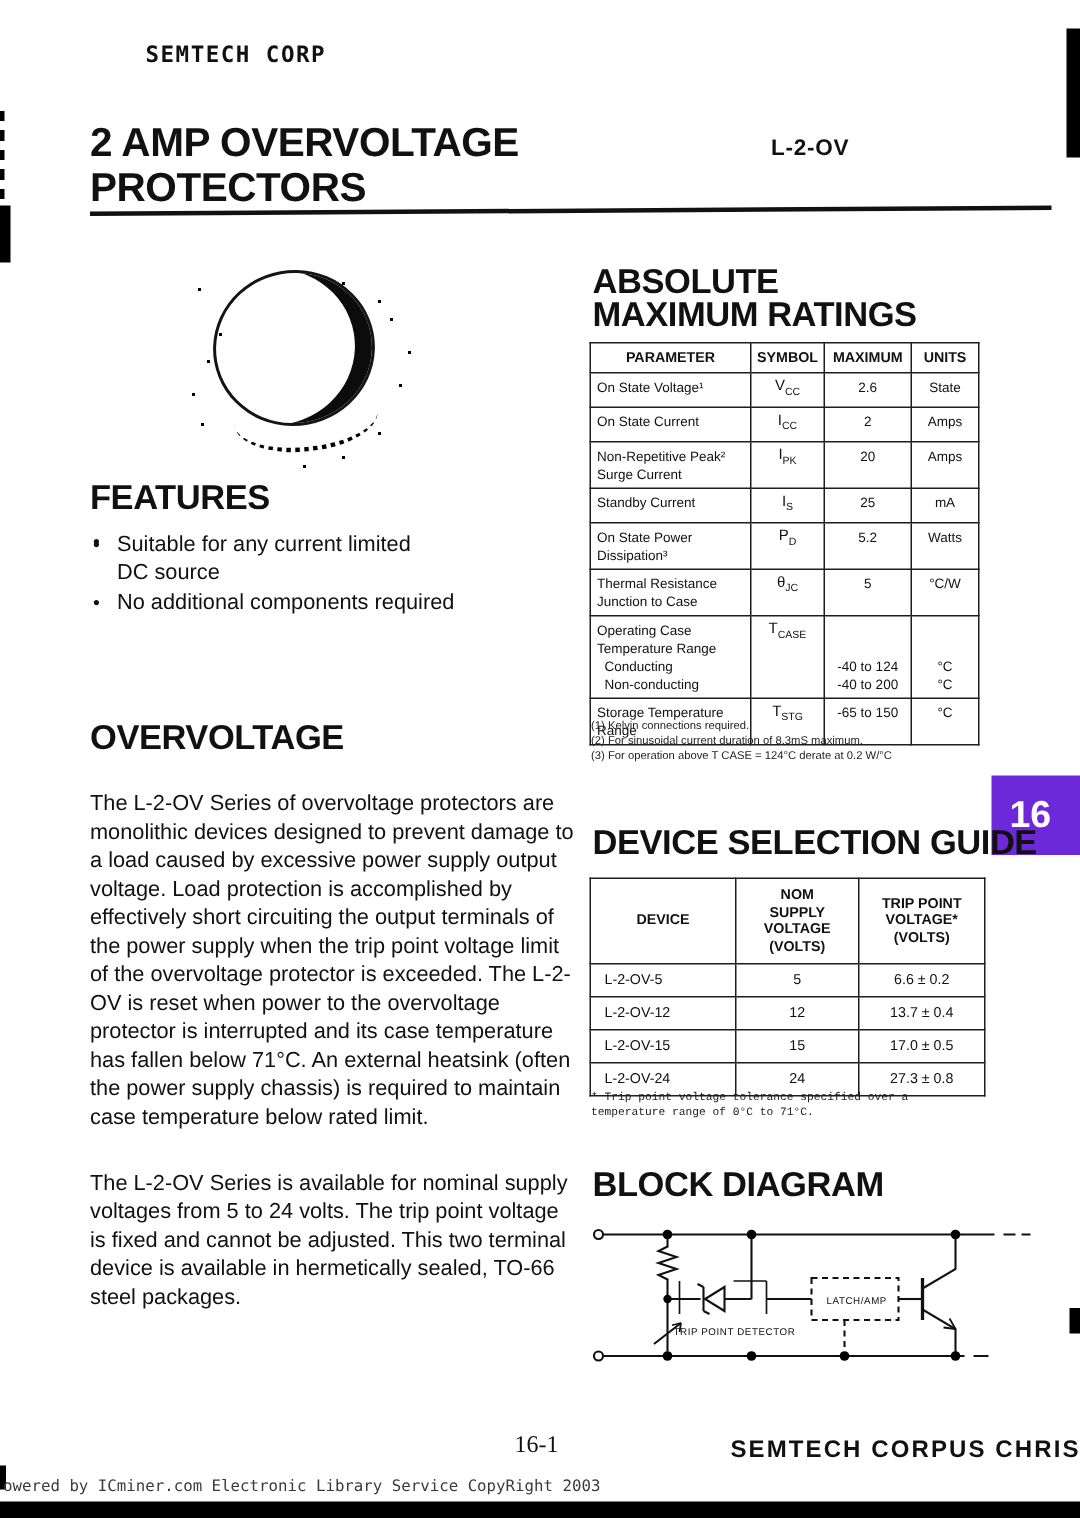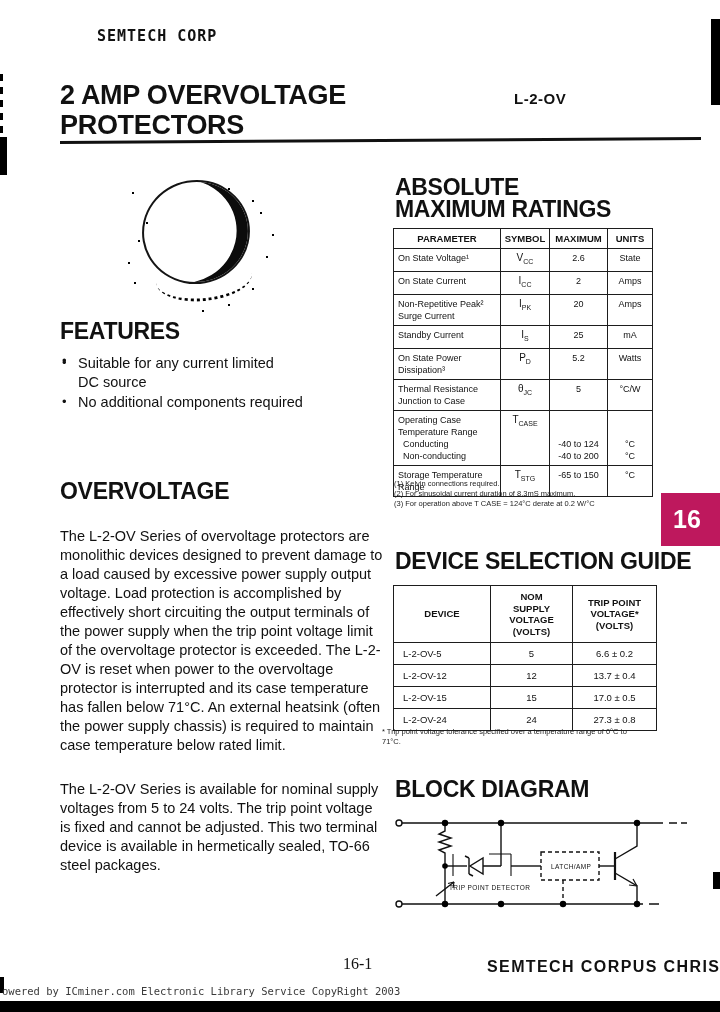--- a/index.html
+++ b/index.html
@@ -51,33 +51,33 @@
   .amr-table { left:393px; top:228px; width:259px; }
   .amr-table th, .amr-table td { border:1px solid #1d1d1d; vertical-align:top;margin-top:45px; }
   .amr-table th { font-size:9.5px; font-weight:700; text-align:center; padding:4px 1px; }
   .amr-table td { font-size:9px; line-height:12px; padding:3px 2px; text-align:center; white-space:pre-wrap; }
   .amr-table td.param { text-align:left; padding-left:4px; }
   .amr-table td.sym { font-size:10px; }
   .amr-table sub { font-size:7px; }
   .amr-footnotes { left:394px; top:479px; width:264px; font-size:7.5px; line-height:10px; color:#222; }
 
   
-  .tab16 { left:661px; top:493px; width:59px; height:53px; background:#be185d; color:#fff;
+  .tab16 { left:661px; top:517px; width:59px; height:53px; background:#6d28d9; color:#fff;
            display:flex; align-items:center; padding-left:12px; box-sizing:border-box;
            font-size:25px; font-weight:700; }
 
   
   .dsg-heading { left:395px; top:550px; white-space:nowrap; }
   .dsg-table { left:393px; top:585px; width:263px; }
   .dsg-table th, .dsg-table td { border:1px solid #1d1d1d; }
   .dsg-table th { font-size:9.5px; line-height:11.5px; font-weight:700; text-align:center;
                   padding:5px 2px; white-space:pre-line; vertical-align:middle; }
   .dsg-table td { font-size:9.5px; padding:5px 3px; text-align:center; }
   .dsg-table td.dev { text-align:left; padding-left:9px; }
-  .dsg-footnote { left:382px; top:727px; width:262px; font-size:7.5px; line-height:10px; color:#222; }
+  .dsg-footnote { left:394px; top:727px; width:262px; font-size:7.5px; line-height:10px; color:#222;font-family:Liberation Mono, monospace; }
 
   
   .bd-heading { left:395px; top:778px; white-space:nowrap; }
   .bd-svg { left:393px; top:806px; }
   .bd-svg text { font-family:"Liberation Sans", sans-serif; font-size:6.5px; letter-spacing:0.4px; fill:#111; }
 
   
   .page-num { left:343px; top:955px; font-family:"Liberation Serif", serif; font-size:16px; }
   .footer-company { left:487px; top:958px; font-size:16px; font-weight:700; letter-spacing:1.4px; white-space:nowrap; }
   .watermark { left:2px; top:985px; font-family:"DejaVu Sans Mono", monospace; font-size:10.5px; color:#3a3a3a; white-space:nowrap; }

